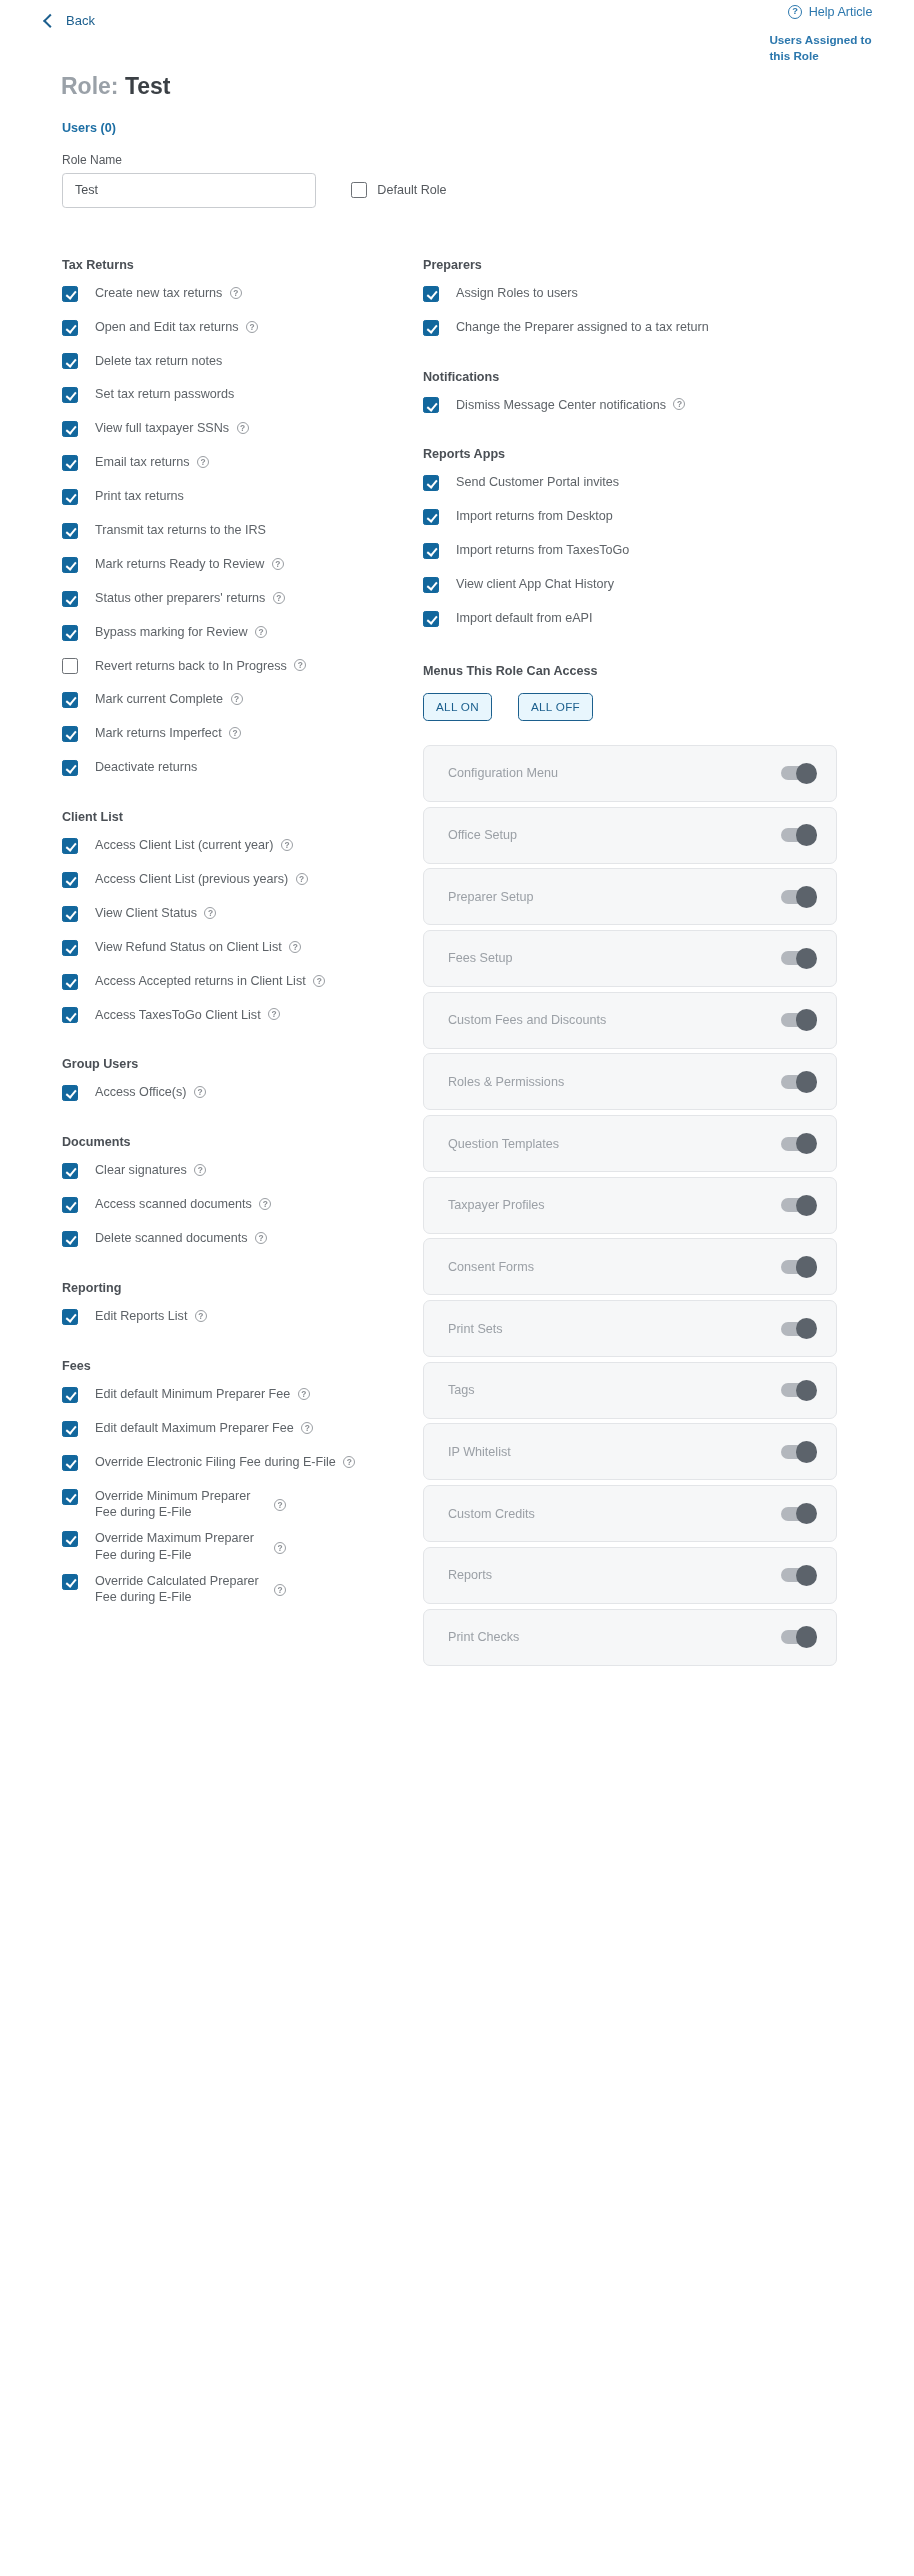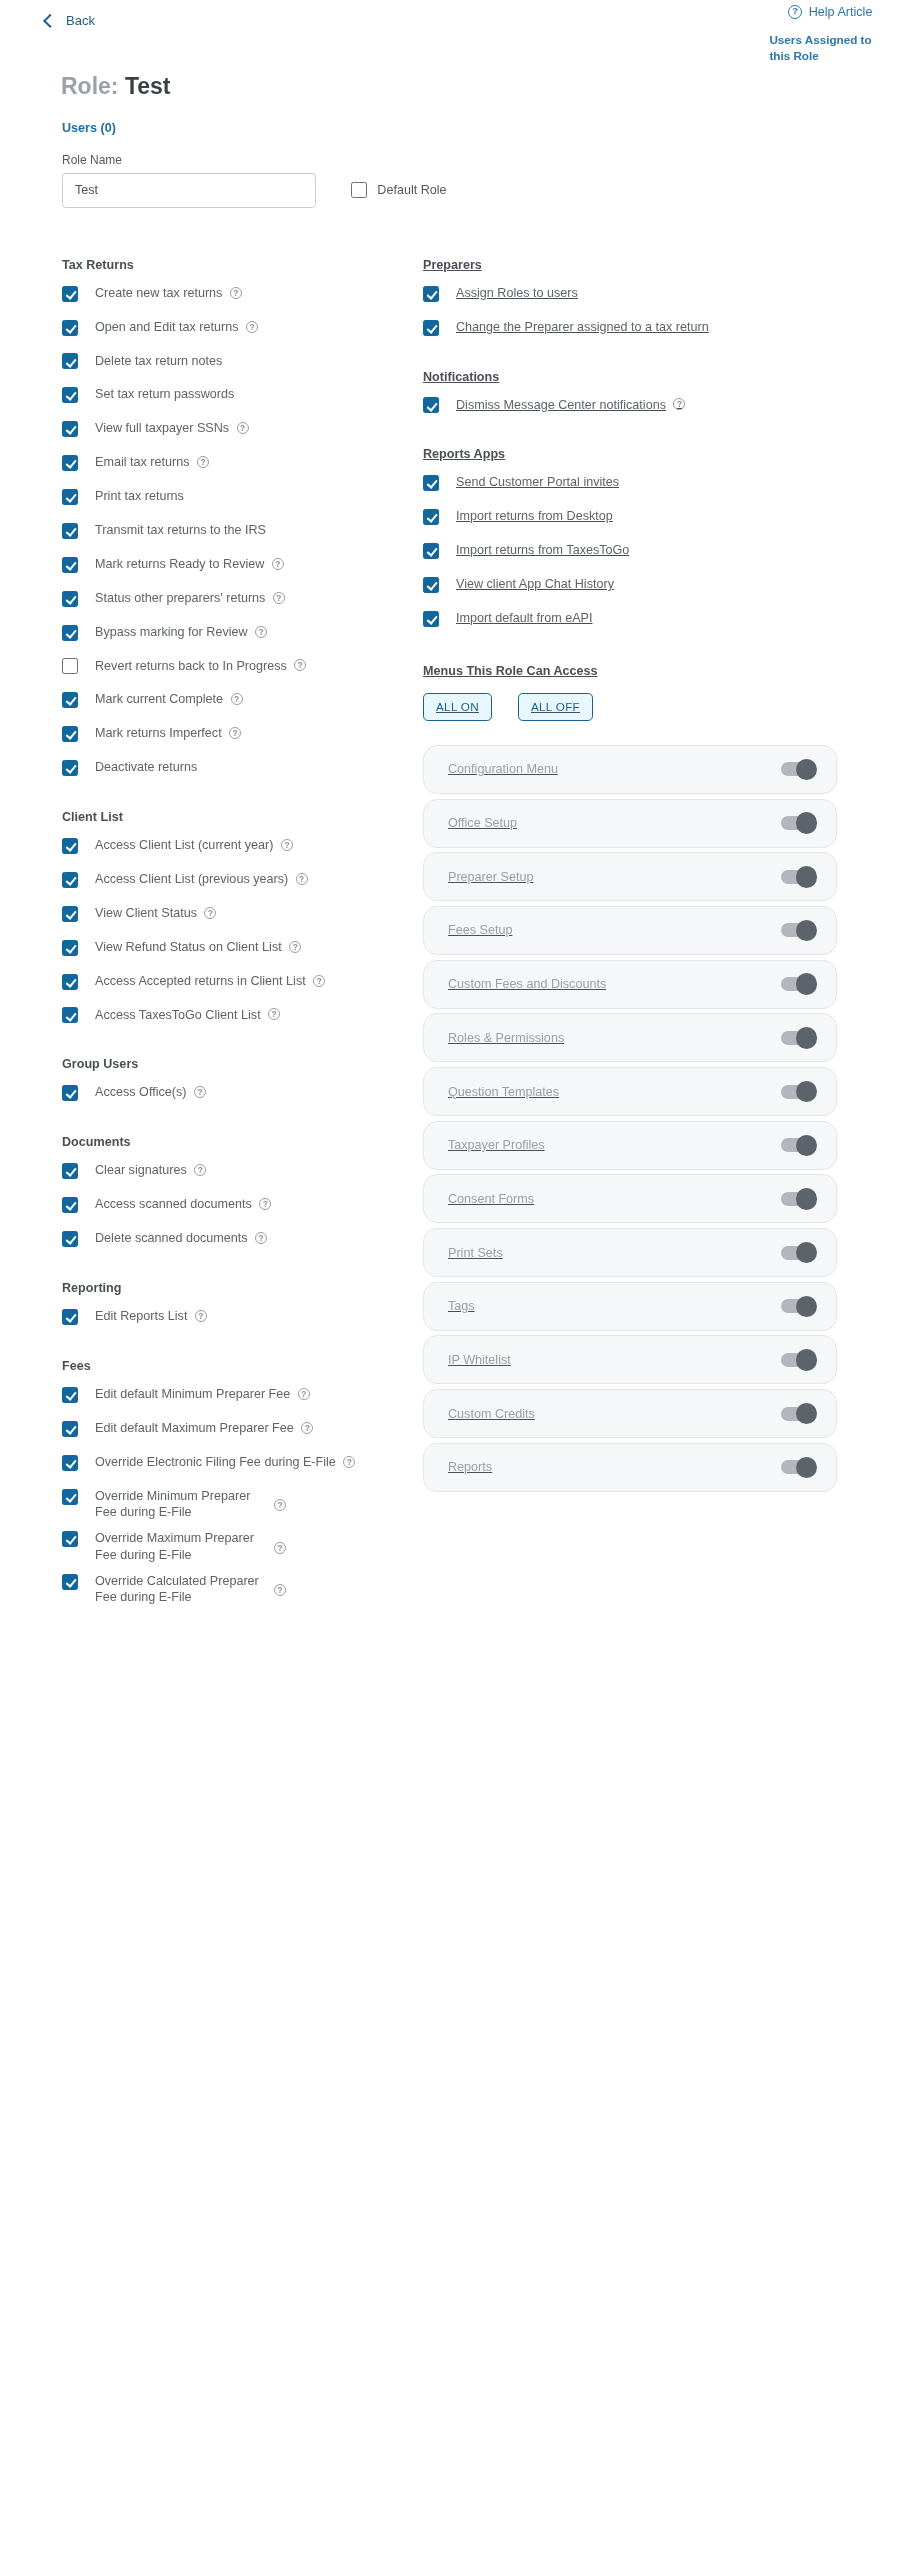--- a/index.html
+++ b/index.html
@@ -87,21 +87,21 @@
     content: ""; position: absolute; left: 2.8px; top: 6.3px;
     width: 8.4px; height: 2.4px; background: #fff; border-radius: 0.9px;
   }
 
   .select-all { display: flex; align-items: center; gap: 12px; margin: 34px 0 0 25px; }
   .select-all .lbl { font-size: 12.6px; color: #55595e; }
 
   
   .columns { display: flex; margin-top: 50px; }
   .col-left { width: 371px; padding-left: 25px; }
-  .col-right { width: 429px; padding-left: 15px; text-decoration: underline; }
+  .col-right { width: 429px; padding-left: 15px; }
 
   .section-title {
     font-size: 12.6px; font-weight: bold; color: #4a4f55;
     margin: 0 0 13px 0;
   }
   .section + .section { margin-top: 34px; }
 
   .perm-row { display: flex; align-items: flex-start; gap: 17px; margin-bottom: 17px; }
   .perm-row .cb { margin-top: 0.9px; }
   .perm-label {
@@ -121,22 +121,22 @@
   
   .menus-title { font-size: 12.6px; font-weight: bold; color: #4a4f55; margin: 37px 0 15px 0; }
   .menu-buttons { display: flex; gap: 26px; margin-bottom: 24px; }
   .pill-btn {
     background: #e8f6fd; border: 1.3px solid #1b5f8d; border-radius: 4.7px;
     color: #1b5f8d; font-size: 11.7px; letter-spacing: 0.3px;
     padding: 6.5px 12px; cursor: pointer;
     font-family: "Liberation Sans", sans-serif;
   }
   .menu-card {
-    height: 49px; background: #f6f7f8; border: 0.9px solid #e3e5e8;
-    border-radius: 14px; margin-bottom: 4.7px;
+    height: 57px; background: #f6f7f8; border: 0.9px solid #e3e5e8;
+    border-radius: 7px; margin-bottom: 4.7px;
     display: flex; align-items: center; justify-content: space-between;
     padding: 0 20.5px 0 24px;
   }
   .menu-card .name { font-size: 12.6px; color: #9ba0a6; }
   .toggle {
     width: 35px; height: 14px; border-radius: 8.4px;
     background: #b3b7bd; position: relative; cursor: pointer;
   }
   .toggle .knob {
     position: absolute; right: -1.9px; top: -3.7px;
@@ -563,17 +563,23 @@
             <span class="toggle">
               <span class="knob"></span>
             </span>
           </div>
           <div class="menu-card">
             <span class="name">Reports</span>
             <span class="toggle">
               <span class="knob"></span>
             </span>
           </div>
+          <div class="menu-card">
+            <span class="name">Print Checks</span>
+            <span class="toggle">
+              <span class="knob"></span>
+            </span>
+          </div>
         </div>
     </div>
   </div>
 </div>
 
 
 </body></html>

